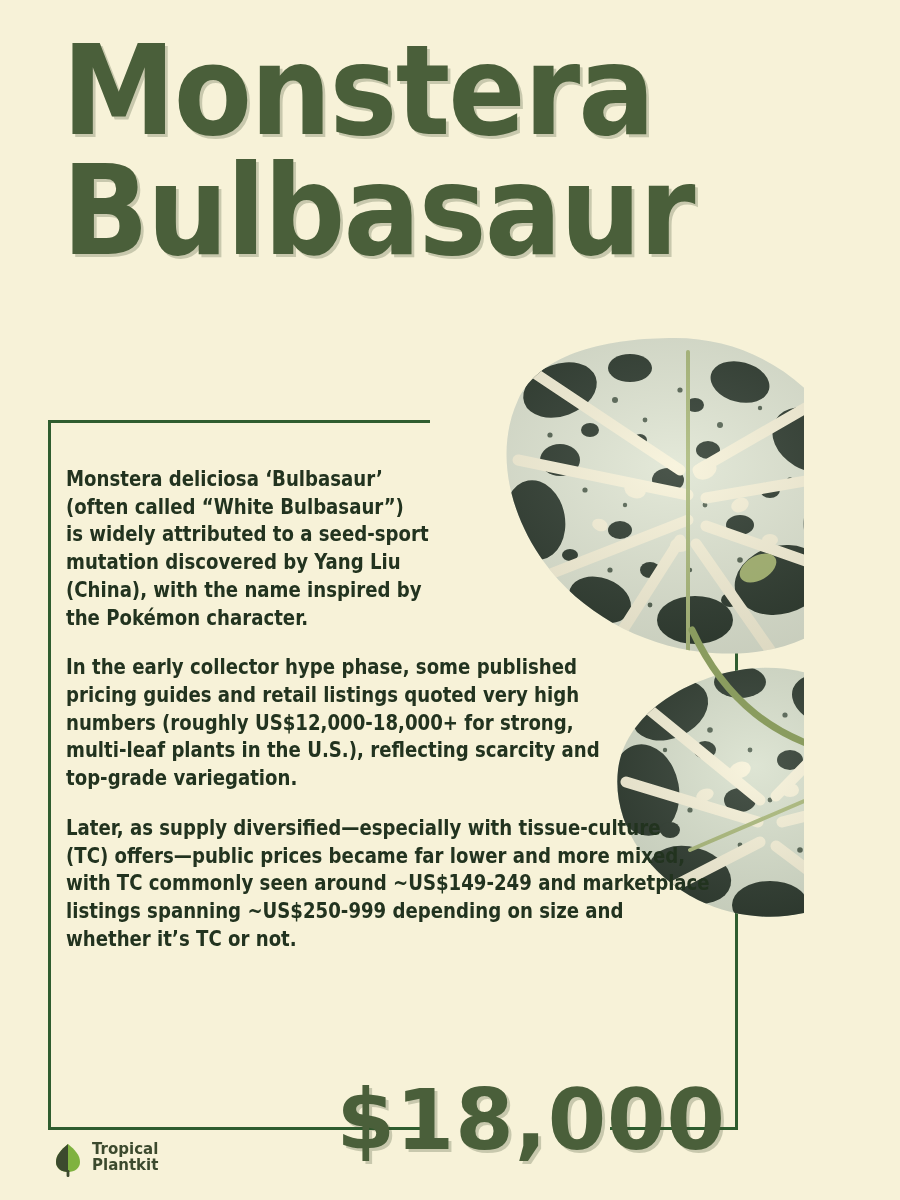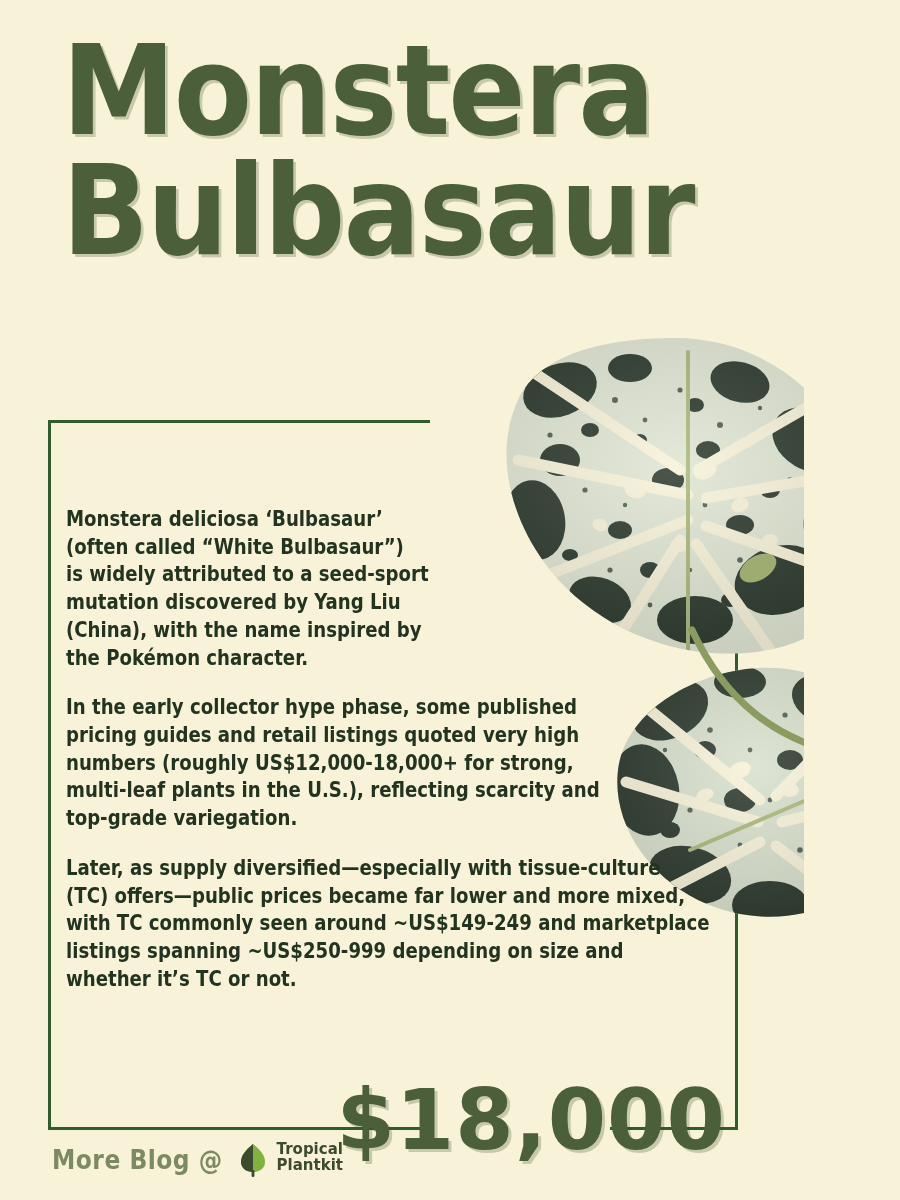--- a/index.html
+++ b/index.html
@@ -95,21 +95,21 @@
     width: 180px;
     height: 20px;
     background: #f7f2d8;
     z-index: 1;
   }
 
   
   .body-copy {
     position: absolute;
     left: 66px;
-    top: 506px;
+    top: 466px;
     width: 680px;
     z-index: 4;
   }
   .para {
     font-family: "DejaVu Sans Condensed", "Liberation Sans Narrow", "Liberation Sans", sans-serif;
     font-weight: 700;
     color: #22331f;
     font-size: 21px;
     line-height: 1.32;
     margin: 0 0 22px 0;
@@ -345,21 +345,20 @@
     <p class="para p3">Later, as supply diversified—especially with tissue-culture
 (TC) offers—public prices became far lower and more mixed,
 with TC commonly seen around ~US$149-249 and marketplace
 listings spanning ~US$250-999 depending on size and
 whether it’s TC or not.</p>
   </div>
 
   <div class="price">$18,000</div>
 
   <div class="footer">
-    <div class="footer-text">More Blog @</div>
     <div class="brand">
       <svg class="brand-mark" viewBox="0 0 32 36" xmlns="http://www.w3.org/2000/svg">
         <path d="M16 2 C9 8 4 13 4 20 C4 26 9 30 16 30 C23 30 28 26 28 20 C28 13 23 8 16 2 Z" fill="#7fb23f"></path>
         <path d="M16 2 C9 8 4 13 4 20 C4 26 9 30 16 30 Z" fill="#3c4a2e"></path>
         <rect x="14.6" y="28" width="2.8" height="7" rx="1.2" fill="#3c4a2e"></rect>
       </svg>
       <div class="brand-name">
         <span>Tropical</span>
         <span>Plantkit</span>
       </div>

